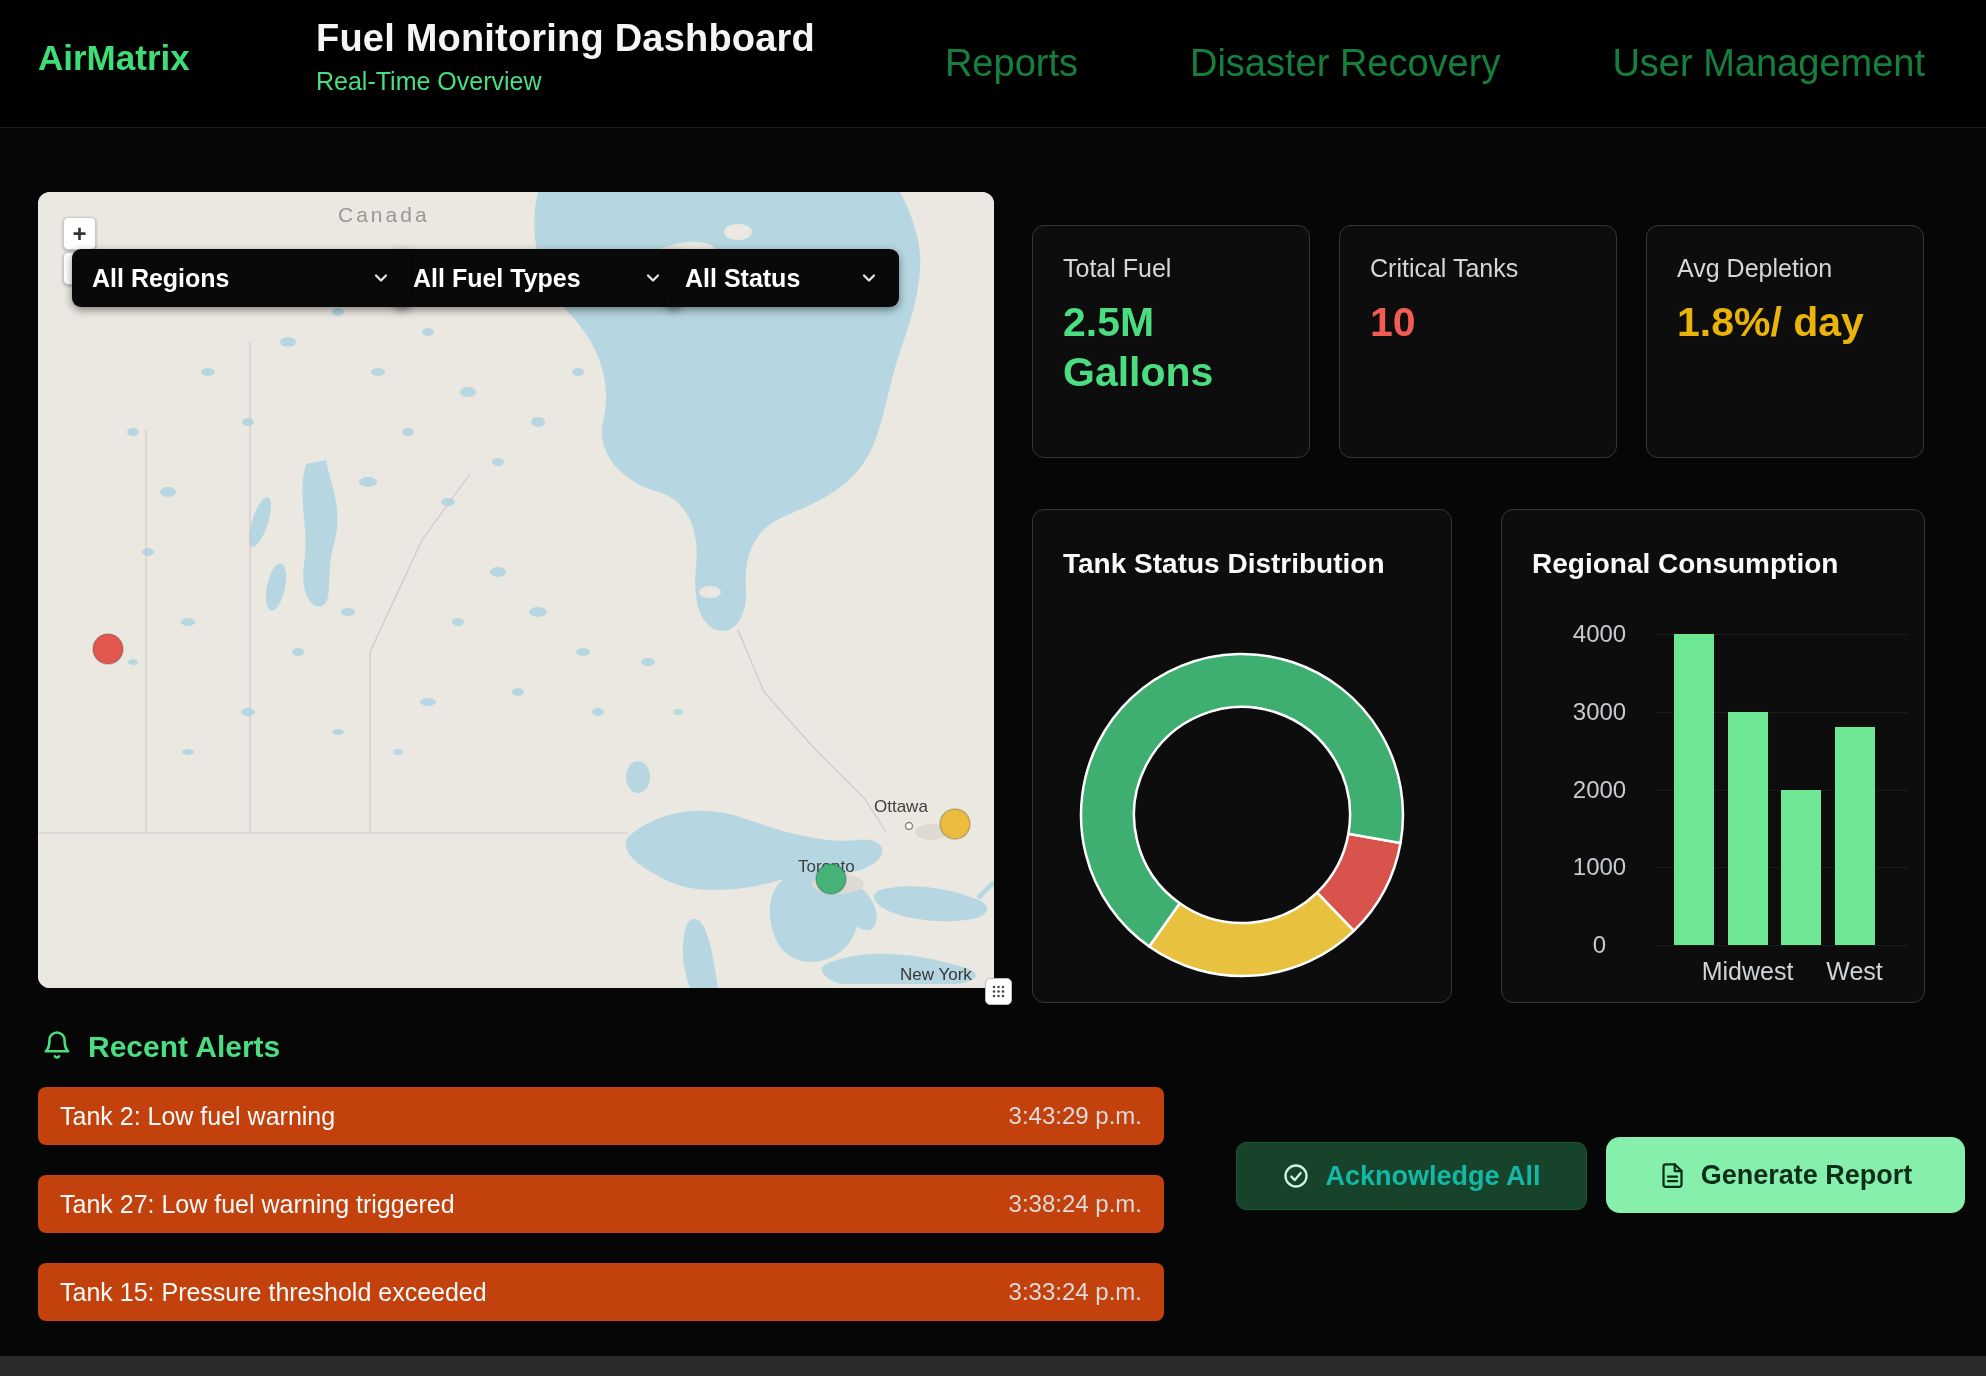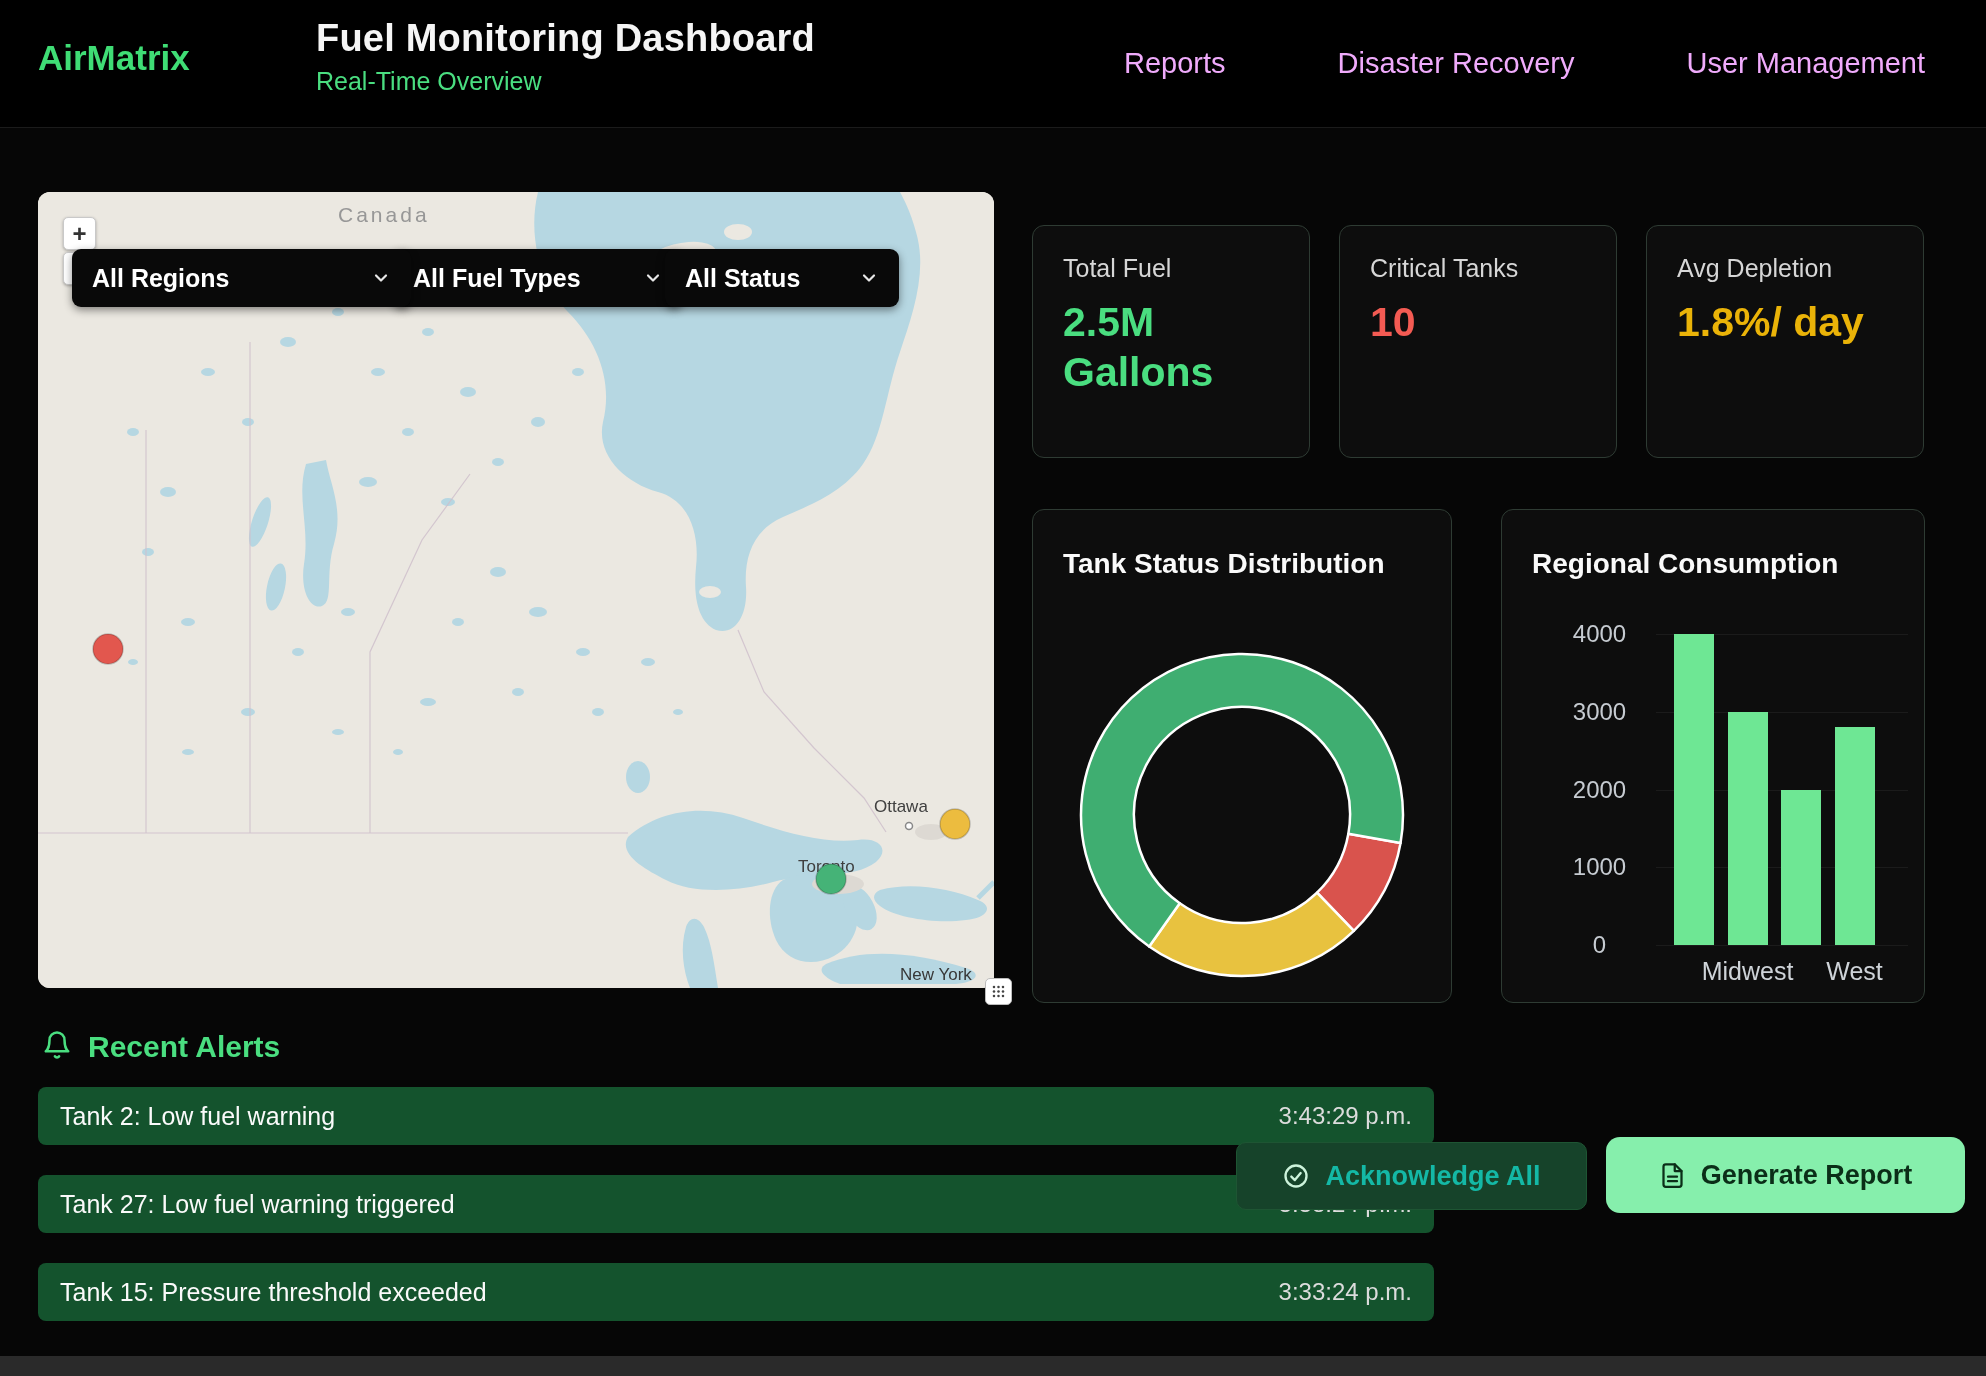--- a/index.html
+++ b/index.html
@@ -7,21 +7,21 @@
          font-family:"Liberation Sans",sans-serif;-webkit-font-smoothing:antialiased;}
 
   
   .header{position:absolute;left:0;top:0;width:100%;height:127px;background:#000;
           border-bottom:1px solid #1b1b1b;}
   .brand{position:absolute;left:38px;top:38px;font-size:35px;font-weight:700;color:#3fdd75;}
   .title-block{position:absolute;left:292px;top:17px;margin-left:24px;}
   .page-title{margin:0;font-size:38px;font-weight:700;color:#f5f5f5;letter-spacing:.2px;}
   .page-subtitle{margin-top:7px;font-size:25px;font-weight:500;color:#4ade80;}
   .nav{position:absolute;right:61px;top:0;height:127px;display:flex;align-items:center;gap:112px;}
-  .nav-item{font-size:29px;color:#f0abfc;font-weight:400;cursor:pointer;text-decoration:none;}
+  .nav-item{font-size:38px;color:#15803d;font-weight:400;cursor:pointer;text-decoration:none;}
 
   
   .map-panel{position:absolute;left:38px;top:192px;width:956px;height:796px;border-radius:12px;
              overflow:hidden;background:#ebe8e1;}
   .map-svg{position:absolute;left:0;top:0;}
   .zoom-btn{position:absolute;left:25px;width:31px;height:31px;background:#fff;border:1px solid #c9c9c9;
             border-radius:5px;color:#333;font-size:24px;font-weight:700;display:flex;align-items:center;
             justify-content:center;box-shadow:0 1px 3px rgba(0,0,0,.3);z-index:2;line-height:1;}
   .zoom-in{top:25px;}
   .zoom-out{top:60px;}
@@ -45,21 +45,21 @@
   .donut-svg{position:absolute;left:0;top:0;}
   .bar-plot{position:absolute;left:0;top:0;width:100%;height:100%;}
   .gridline{position:absolute;left:154px;width:252px;height:1px;background:rgba(255,255,255,.06);}
   .ytick{position:absolute;left:55px;width:85px;text-align:center;font-size:24px;color:#c6cbd1;}
   .bar{position:absolute;}
   .xtick{position:absolute;top:447px;transform:translateX(-50%);font-size:25px;color:#ced3d8;}
 
   
   .alerts-header{position:absolute;left:42px;top:1030px;display:flex;gap:16px;}
   .alerts-title{font-size:30px;font-weight:700;color:#4ade80;}
-  .alert-row{position:absolute;left:38px;width:1396px;height:58px;background:#14532d;border-radius:8px;
+  .alert-row{position:absolute;left:38px;width:1126px;height:58px;background:#c2410c;border-radius:8px;
              display:flex;align-items:center;justify-content:space-between;padding:0 22px;box-sizing:border-box;}
   .alert-msg{font-size:25px;font-weight:500;color:#fafafa;}
   .alert-time{font-size:24px;color:#dcdcdc;}
 
   .btn{position:absolute;display:flex;align-items:center;justify-content:center;gap:15px;
        border-radius:10px;cursor:pointer;box-sizing:border-box;}
   .btn-ack{left:1236px;top:1142px;width:351px;height:68px;background:#16432a;border:1px solid #1e5533;}
   .btn-ack .btn-label{font-size:27px;font-weight:700;color:#14b8a6;}
   .btn-gen{left:1606px;top:1137px;width:359px;height:76px;background:#86efac;border-radius:14px;}
   .btn-gen .btn-label{font-size:27px;font-weight:700;color:#0b2e18;}

